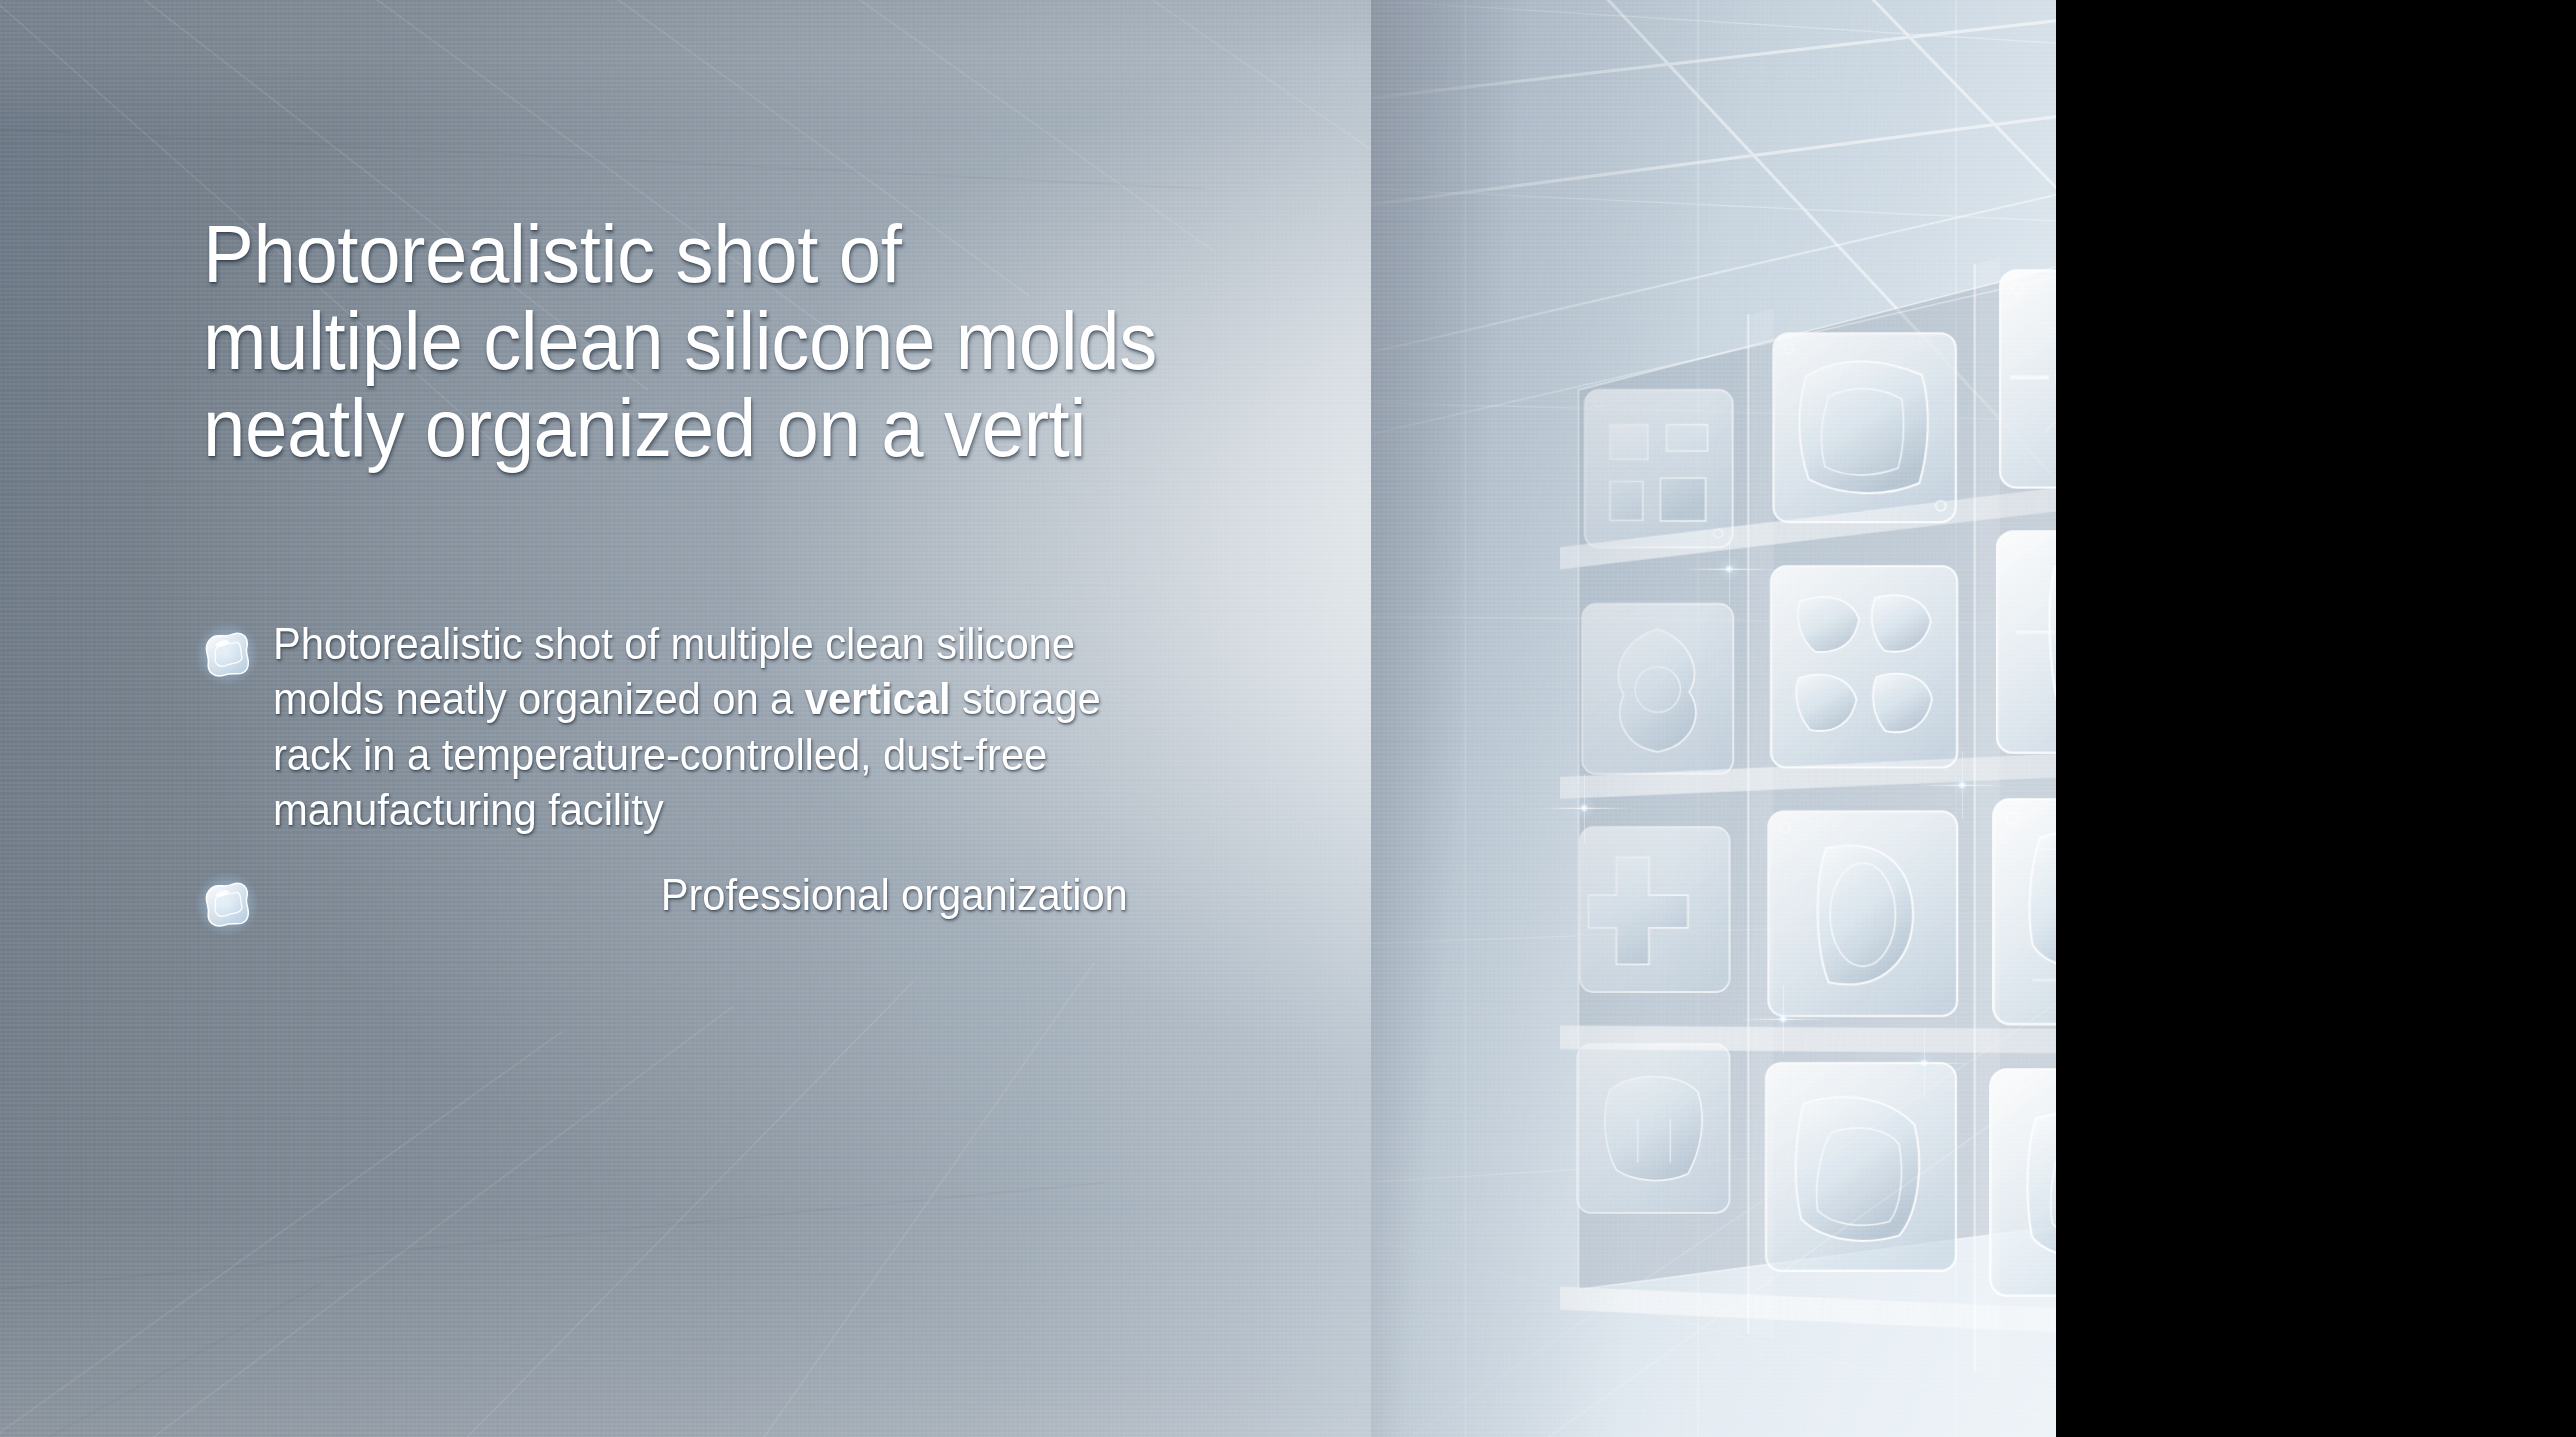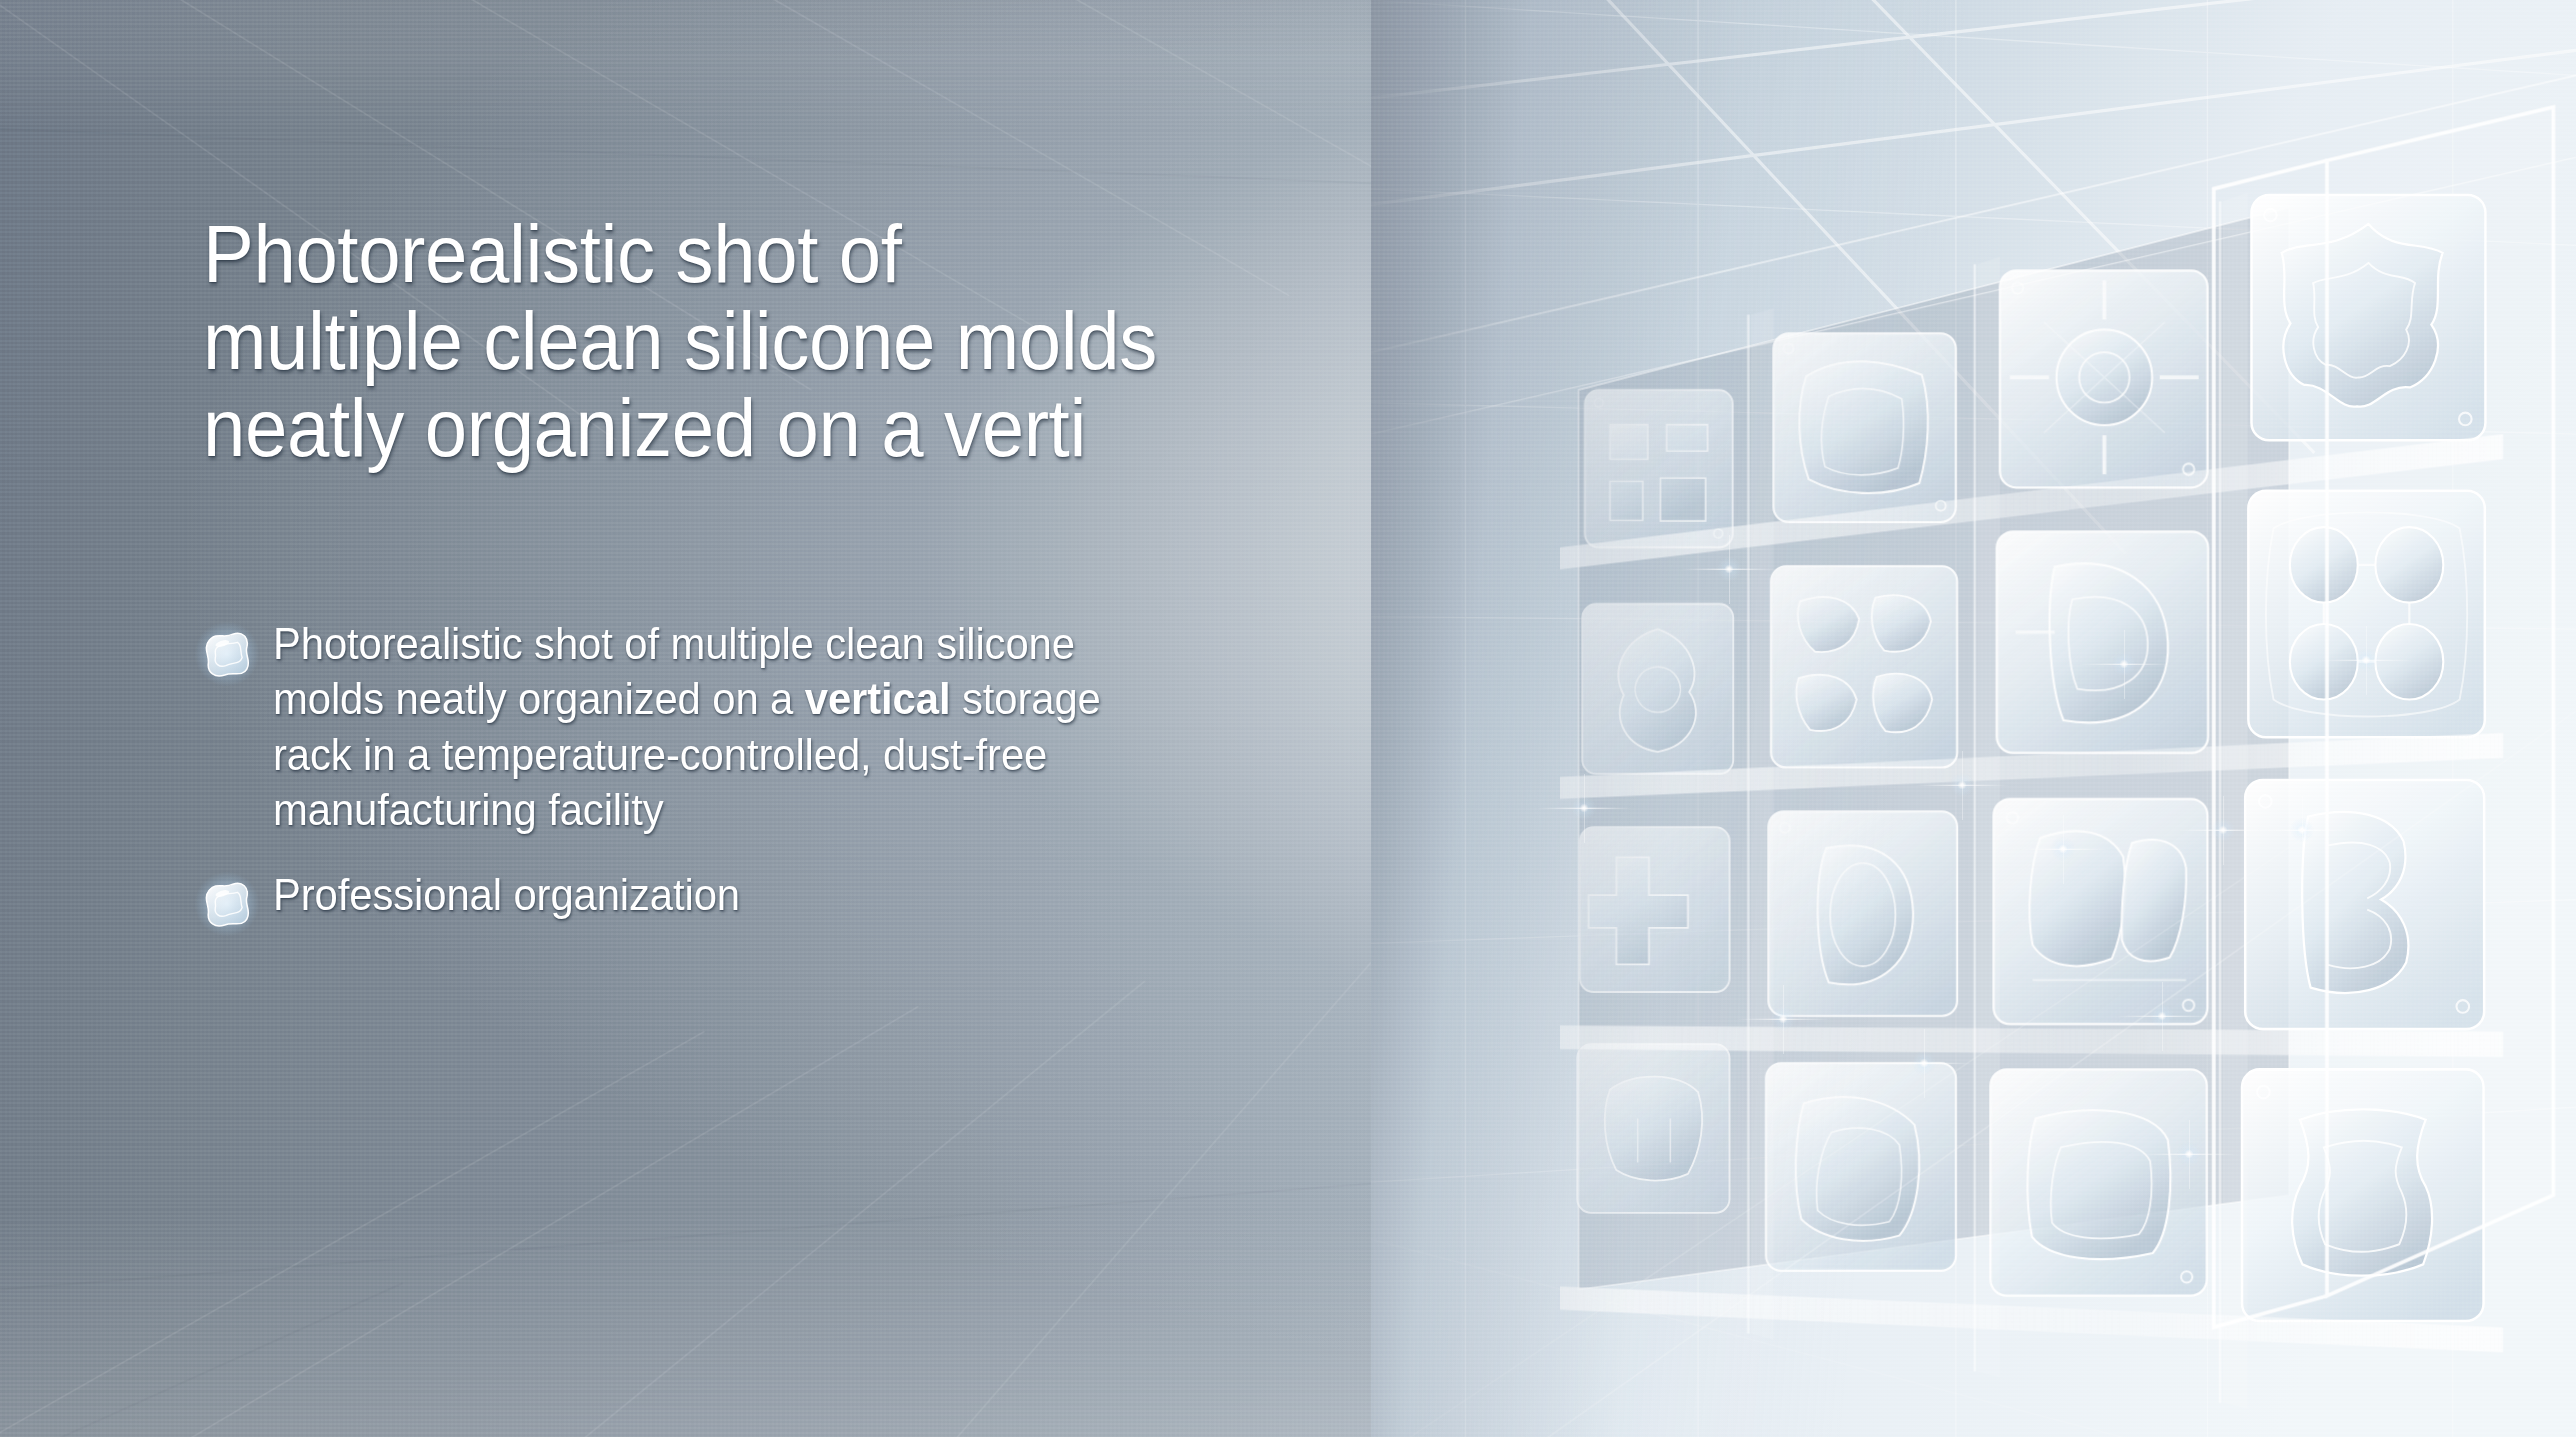--- a/index.html
+++ b/index.html
@@ -1,21 +1,21 @@
 <!DOCTYPE html>
 <html style="font-size:10px"><head>
 <meta charset="utf-8">
 <title>Slide</title>
 <style>
   html,body{margin:0;padding:0;background:#000;}
   *{box-sizing:border-box;}
 
   .slide{
     position:relative;
-    width:2576px;
+    width:2056px;
     height:1438px;
     overflow:hidden;
     font-family:"Liberation Sans", sans-serif;
     background:#3b82f6;
   }
 
   
   .bg-base{
     position:absolute; inset:0;
     background:
@@ -115,21 +115,21 @@
 
   .bullets{
     position:absolute;
     left:-11.3px; top:616px; width:981px;
   }
   .bullet{
     display:flex;
     align-items:flex-start;
     margin-bottom:29px;
   }
-  .bullet:last-child{margin-bottom:0;}
+  .bullet:last-child{margin-bottom:0;text-align:right;}
 
   .bullet-icon{
     flex:0 0 auto;
     width:70px;height:70px;
     position:relative;
     margin-top:2.5px;
     margin-right:11.3px;
   }
   .bullet-icon svg{display:block;width:100%;height:100%;}
 

